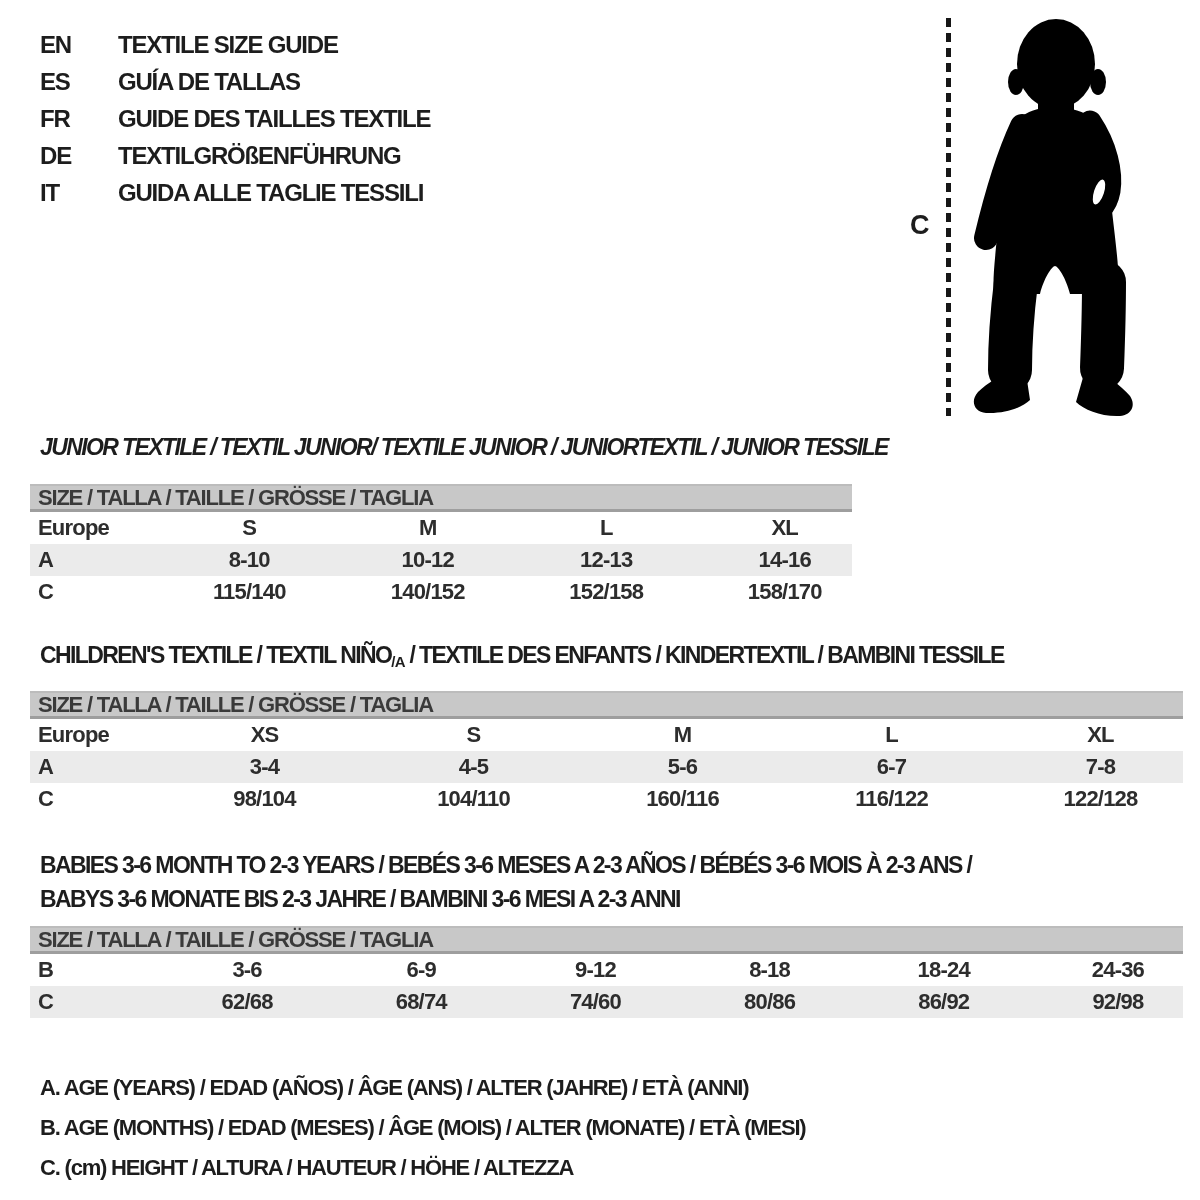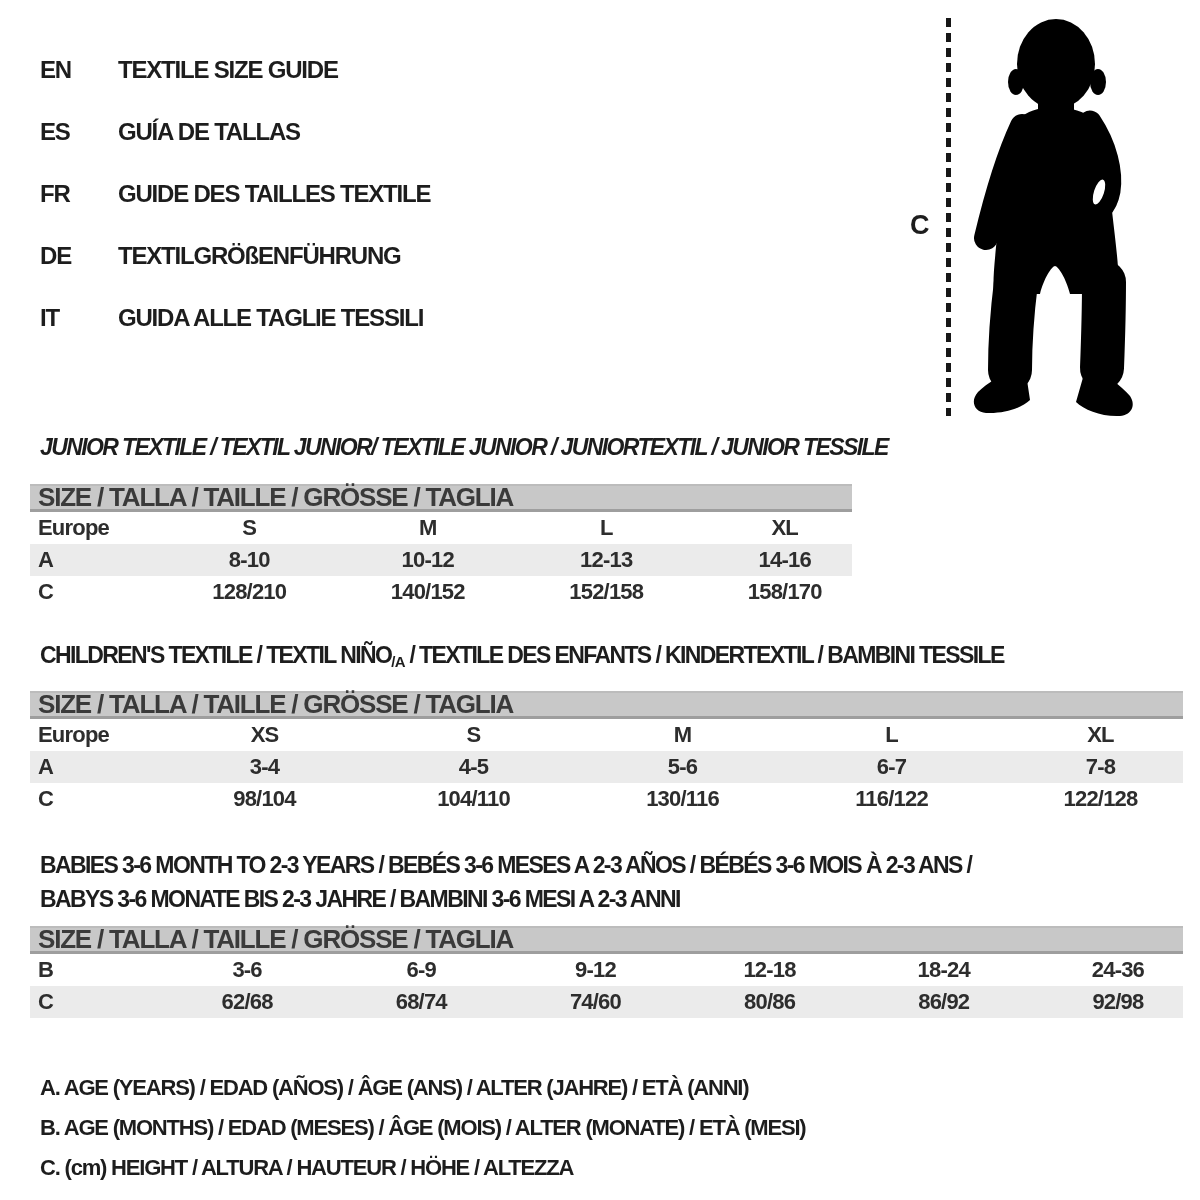--- a/index.html
+++ b/index.html
@@ -3,21 +3,21 @@
 <meta charset="utf-8">
 <style>
   html,body{margin:0;padding:0;background:#fff;}
   .page{
     position:relative;width:1200px;height:1200px;background:#ffffff;overflow:hidden;
     font-family:"Liberation Sans","DejaVu Sans",sans-serif;
     font-weight:bold;color:var(--ink,#1d1d1d);
   }
   
   .lang-block{position:absolute;left:40px;top:26px;}
-  .lang-row{height:37px;line-height:37px;font-size:24px;letter-spacing:-1.2px;white-space:nowrap;margin-top:25px;}
+  .lang-row{height:37px;line-height:37px;font-size:24px;letter-spacing:-1.2px;white-space:nowrap;}
   .lang-code{display:inline-block;width:78px;}
   
   .measure-line{
     position:absolute;left:946px;top:18px;width:5px;height:398px;
     background:repeating-linear-gradient(180deg,#161616 0 9px,transparent 9px 15px);
   }
   .height-label{position:absolute;left:910px;top:210px;font-size:27px;letter-spacing:-1px;}
   .toddler{position:absolute;left:958px;top:14px;width:182px;height:406px;}
   
   .sec-title{position:absolute;left:40px;font-size:23px;letter-spacing:-1.6px;white-space:nowrap;}
@@ -25,21 +25,21 @@
   .babies-title{line-height:34px;}
   
   .sg-table{position:absolute;left:30px;}
   .t-junior{width:822px;}
   .t-wide{width:1153px;}
   .size-bar{
     height:23px;line-height:23px;
     background:var(--bar_bg,#c8c8c8);
     border-top:2px solid var(--bar_edge_top,#bcbcbc);
     border-bottom:3px solid var(--bar_edge,#9e9e9e);
-    padding-left:8px;font-size:26px;letter-spacing:-1.2px;color:#3a3a3a;white-space:nowrap;
+    padding-left:8px;font-size:22px;letter-spacing:-1.2px;color:#3a3a3a;white-space:nowrap;
   }
   .trow{display:grid;height:32px;line-height:32px;font-size:22px;letter-spacing:-0.8px;color:var(--cell_text,#2d2d2d);gap:44px;}
   .t-junior .trow{grid-template-columns:108px repeat(4,1fr);}
   .t-children .trow{grid-template-columns:108px repeat(5,1fr);}
   .t-babies .trow{grid-template-columns:108px repeat(6,1fr);}
   .trow.shaded{background:var(--row_shaded,#ebebeb);}
   .tcell{text-align:center;overflow:hidden;}
   .tcell.rowlabel{text-align:left;padding-left:8px;}
   
   .legend{position:absolute;left:40px;top:1068px;}
@@ -107,21 +107,21 @@
     </div>
     <div class="trow shaded">
       <div class="tcell rowlabel">A</div>
       <div class="tcell">8-10</div>
       <div class="tcell">10-12</div>
       <div class="tcell">12-13</div>
       <div class="tcell">14-16</div>
     </div>
     <div class="trow">
       <div class="tcell rowlabel">C</div>
-      <div class="tcell">128/210</div>
+      <div class="tcell">115/140</div>
       <div class="tcell">140/152</div>
       <div class="tcell">152/158</div>
       <div class="tcell">158/170</div>
     </div>
   </div>
 
   <div class="sec-title" style="top:642px;"><span>CHILDREN'S TEXTILE / TEXTIL NIÑO</span><span class="subscript">/A</span><span> / TEXTILE DES ENFANTS / KINDERTEXTIL / BAMBINI TESSILE</span></div>
   <div class="sg-table t-wide t-children" style="top:691px;">
     <div class="size-bar">SIZE / TALLA / TAILLE / GRÖSSE / TAGLIA</div>
     <div class="trow">
@@ -137,38 +137,38 @@
       <div class="tcell">3-4</div>
       <div class="tcell">4-5</div>
       <div class="tcell">5-6</div>
       <div class="tcell">6-7</div>
       <div class="tcell">7-8</div>
     </div>
     <div class="trow">
       <div class="tcell rowlabel">C</div>
       <div class="tcell">98/104</div>
       <div class="tcell">104/110</div>
-      <div class="tcell">130/116</div>
+      <div class="tcell">160/116</div>
       <div class="tcell">116/122</div>
       <div class="tcell">122/128</div>
     </div>
   </div>
 
   <div class="sec-title babies-title" style="top:848px;">
     <div>BABIES 3-6 MONTH TO 2-3 YEARS / BEBÉS 3-6 MESES A 2-3 AÑOS / BÉBÉS 3-6 MOIS À 2-3 ANS /</div>
     <div>BABYS 3-6 MONATE BIS 2-3 JAHRE / BAMBINI 3-6 MESI A 2-3 ANNI</div>
   </div>
   <div class="sg-table t-wide t-babies" style="top:926px;">
     <div class="size-bar">SIZE / TALLA / TAILLE / GRÖSSE / TAGLIA</div>
     <div class="trow">
       <div class="tcell rowlabel">B</div>
       <div class="tcell">3-6</div>
       <div class="tcell">6-9</div>
       <div class="tcell">9-12</div>
-      <div class="tcell">12-18</div>
+      <div class="tcell">8-18</div>
       <div class="tcell">18-24</div>
       <div class="tcell">24-36</div>
     </div>
     <div class="trow shaded">
       <div class="tcell rowlabel">C</div>
       <div class="tcell">62/68</div>
       <div class="tcell">68/74</div>
       <div class="tcell">74/60</div>
       <div class="tcell">80/86</div>
       <div class="tcell">86/92</div>

